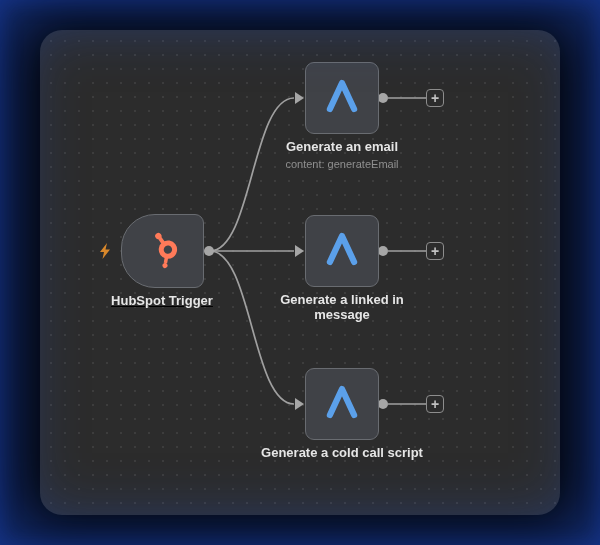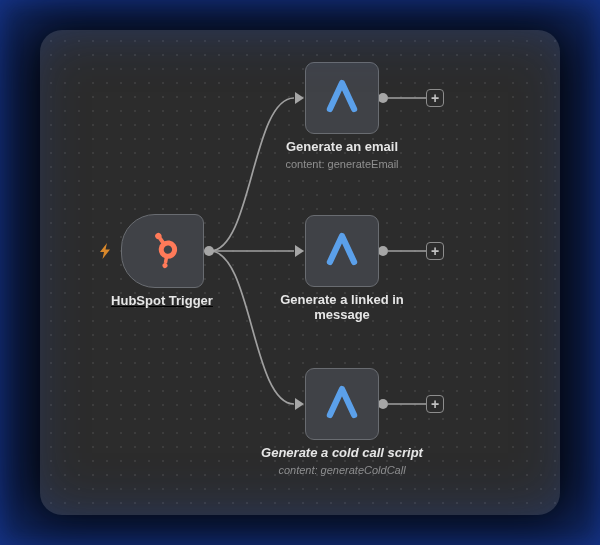--- a/index.html
+++ b/index.html
@@ -56,21 +56,21 @@
     position:absolute;width:180px;text-align:center;z-index:3;
   }
   .label-block .lbl{
     color:#e6e6e6;font-size:13px;font-weight:600;line-height:15px;
   }
   .label-block .sub{
     color:#8f8f8f;font-size:11px;margin-top:4px;line-height:13px;
   }
   .lb1{left:252px;top:139px;}
   .lb2{left:252px;top:292px;}
-  .lb3{left:252px;top:445px;font-style:italic;}
+  .lb3{left:252px;top:445px;}
   .lb-trigger{left:72px;top:293px;text-decoration:underline;}
   .plus-btn{
     position:absolute;left:426px;width:18px;height:18px;
     box-sizing:border-box;
     background:#2c2c2c;border:1.6px solid #8d8d8d;border-radius:4px;
     color:#c2c2c2;font-size:14px;font-weight:700;line-height:14px;
     display:flex;align-items:center;justify-content:center;
     z-index:4;cursor:pointer;
   }
   .p1{top:89px;} .p2{top:242px;} .p3{top:395px;}
@@ -159,19 +159,18 @@
 
   <div class="node ai n3">
     <span>
       <svg width="42" height="38" viewBox="0 0 24 22">
         <path d="M5 18.5 L12 3.5 L19 18.5" stroke="#5ba0ea" stroke-width="3.6" stroke-linecap="round" stroke-linejoin="round" fill="none"></path>
       </svg>
     </span>
   </div>
   <div class="label-block lb3">
     <div class="lbl">Generate a cold call script</div>
-    <div class="sub">content: generateColdCall</div>
   </div>
   <div class="plus-btn p3">
     <span>+</span>
   </div>
 
 </div>
 
 </body></html>

